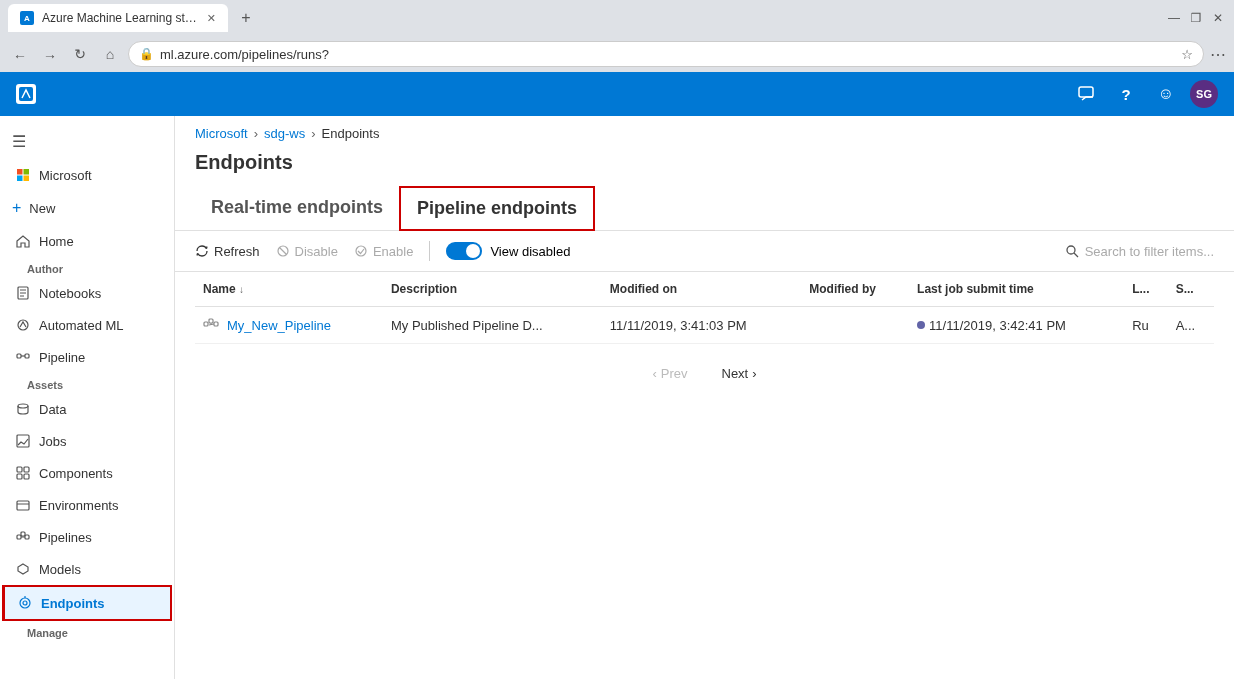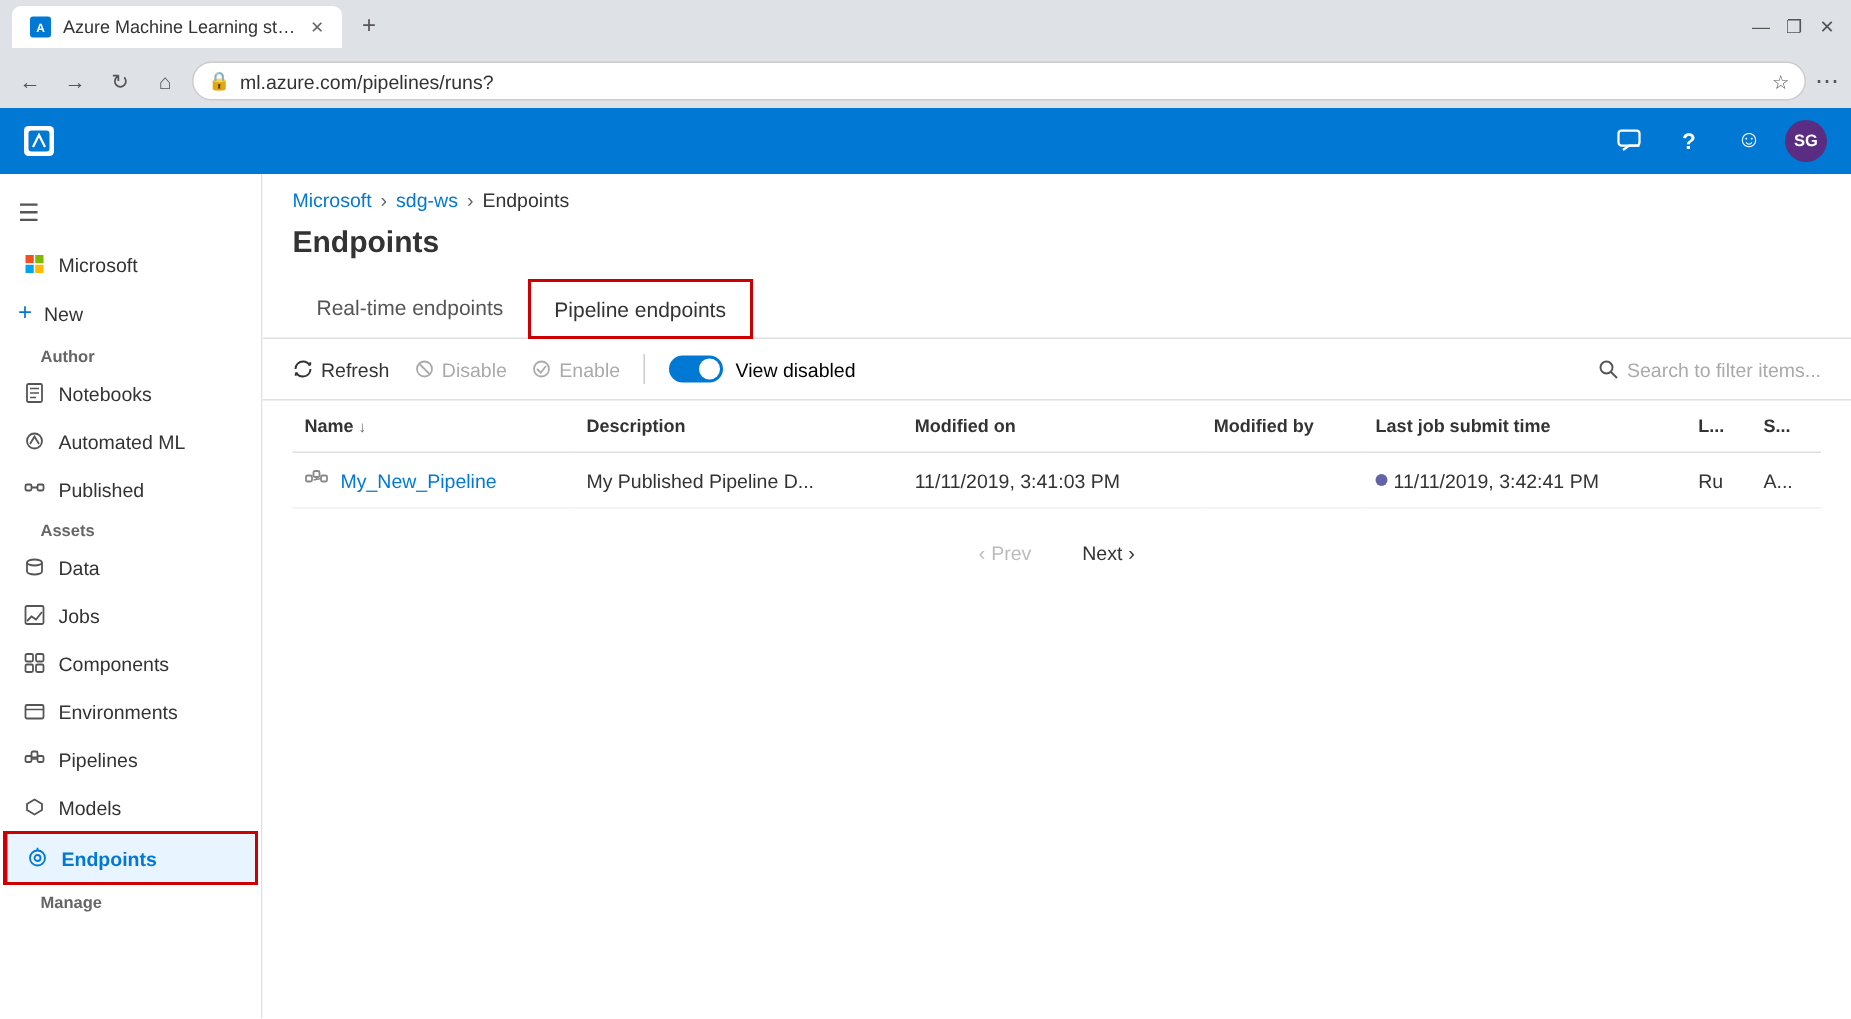--- a/index.html
+++ b/index.html
@@ -47,21 +47,21 @@
     
     .content { flex: 1; overflow-y: auto; padding: 0; background: #fff; }
     .breadcrumb { padding: 10px 20px; display: flex; align-items: center; gap: 6px; font-size: 13px; }
     .breadcrumb-link { color: #0078d4; cursor: pointer; text-decoration: none; }
     .breadcrumb-sep { color: #666; }
     .breadcrumb-current { color: #333; }
     .page-title { padding: 0 20px 12px; font-size: 20px; font-weight: 600; color: #333; }
 
     
     .tabs-bar { display: flex; align-items: center; border-bottom: 1px solid #e0e0e0; padding: 0 20px; gap: 0; }
-    .tab { padding: 10px 16px; cursor: pointer; font-size: 14px; color: #555; border-bottom: 2px solid transparent; }
+    .tab { padding: 10px 16px; cursor: pointer; font-size: 18px; color: #555; border-bottom: 2px solid transparent; font-weight: bold; }
 
     
     .toolbar { display: flex; align-items: center; padding: 10px 20px; gap: 16px; border-bottom: 1px solid #e0e0e0; }
     .toolbar-btn { display: flex; align-items: center; gap: 5px; cursor: pointer; color: #333; font-size: 13px; }
     .toolbar-divider { width: 1px; height: 20px; background: #ccc; }
     .toolbar-toggle { display: flex; align-items: center; gap: 8px; }
     .toggle-switch { width: 36px; height: 18px; background: #0078d4; border-radius: 9px; position: relative; cursor: pointer; }
     .toggle-knob { width: 14px; height: 14px; background: #fff; border-radius: 50%; position: absolute; top: 2px; right: 2px; }
     .toolbar-search { margin-left: auto; display: flex; align-items: center; gap: 6px; color: #555; font-size: 13px; cursor: pointer; }
 
@@ -159,20 +159,28 @@
           </svg>
         </div>
         <span>Microsoft</span>
       </div>
 
       <div class="sidebar-new-btn">
         <span style="font-size:16px;color:#0078d4;font-weight:300;">+</span>
         <span>New</span>
       </div>
 
+      <div class="sidebar-item">
+        <div class="sidebar-icon">
+          <svg width="14" height="14" viewBox="0 0 14 14" fill="none">
+            <path d="M1 7L7 2L13 7V13H9V9H5V13H1V7Z" stroke="#555" stroke-width="1.2" fill="none"></path>
+          </svg>
+        </div>
+        <span>Home</span>
+      </div>
 
       <div class="sidebar-section-label">Author</div>
 
       <div class="sidebar-item">
         <div class="sidebar-icon">
           <svg width="14" height="14" viewBox="0 0 14 14" fill="none">
             <rect x="2" y="1" width="10" height="12" rx="1" stroke="#555" stroke-width="1.2"></rect>
             <line x1="4" y1="4" x2="10" y2="4" stroke="#555" stroke-width="1"></line>
             <line x1="4" y1="7" x2="10" y2="7" stroke="#555" stroke-width="1"></line>
             <line x1="4" y1="10" x2="8" y2="10" stroke="#555" stroke-width="1"></line>
@@ -192,21 +200,21 @@
       </div>
 
       <div class="sidebar-item">
         <div class="sidebar-icon">
           <svg width="14" height="14" viewBox="0 0 14 14" fill="none">
             <rect x="1" y="4" width="4" height="4" rx="1" stroke="#555" stroke-width="1.2"></rect>
             <rect x="9" y="4" width="4" height="4" rx="1" stroke="#555" stroke-width="1.2"></rect>
             <line x1="5" y1="6" x2="9" y2="6" stroke="#555" stroke-width="1.2"></line>
           </svg>
         </div>
-        <span>Published</span>
+        <span>Pipeline</span>
       </div>
 
       <div class="sidebar-section-label">Assets</div>
 
       <div class="sidebar-item">
         <div class="sidebar-icon">
           <svg width="14" height="14" viewBox="0 0 14 14" fill="none">
             <ellipse cx="7" cy="4" rx="5" ry="2" stroke="#555" stroke-width="1.2"></ellipse>
             <path d="M2 4V10C2 11.1 4.3 12 7 12C9.7 12 12 11.1 12 10V4" stroke="#555" stroke-width="1.2"></path>
           </svg>

